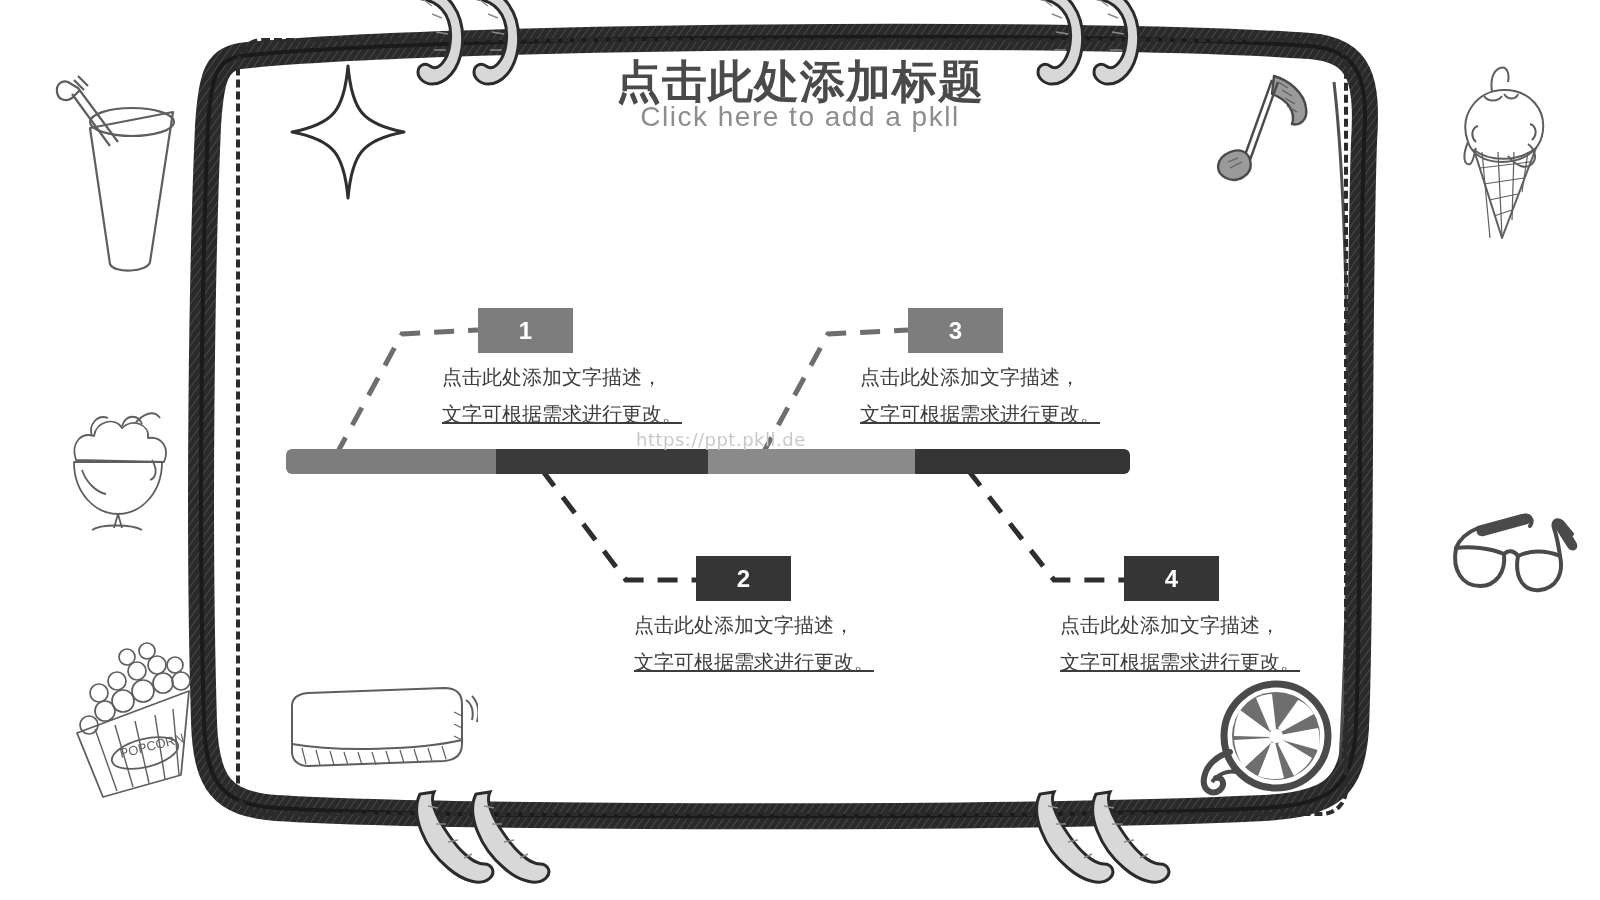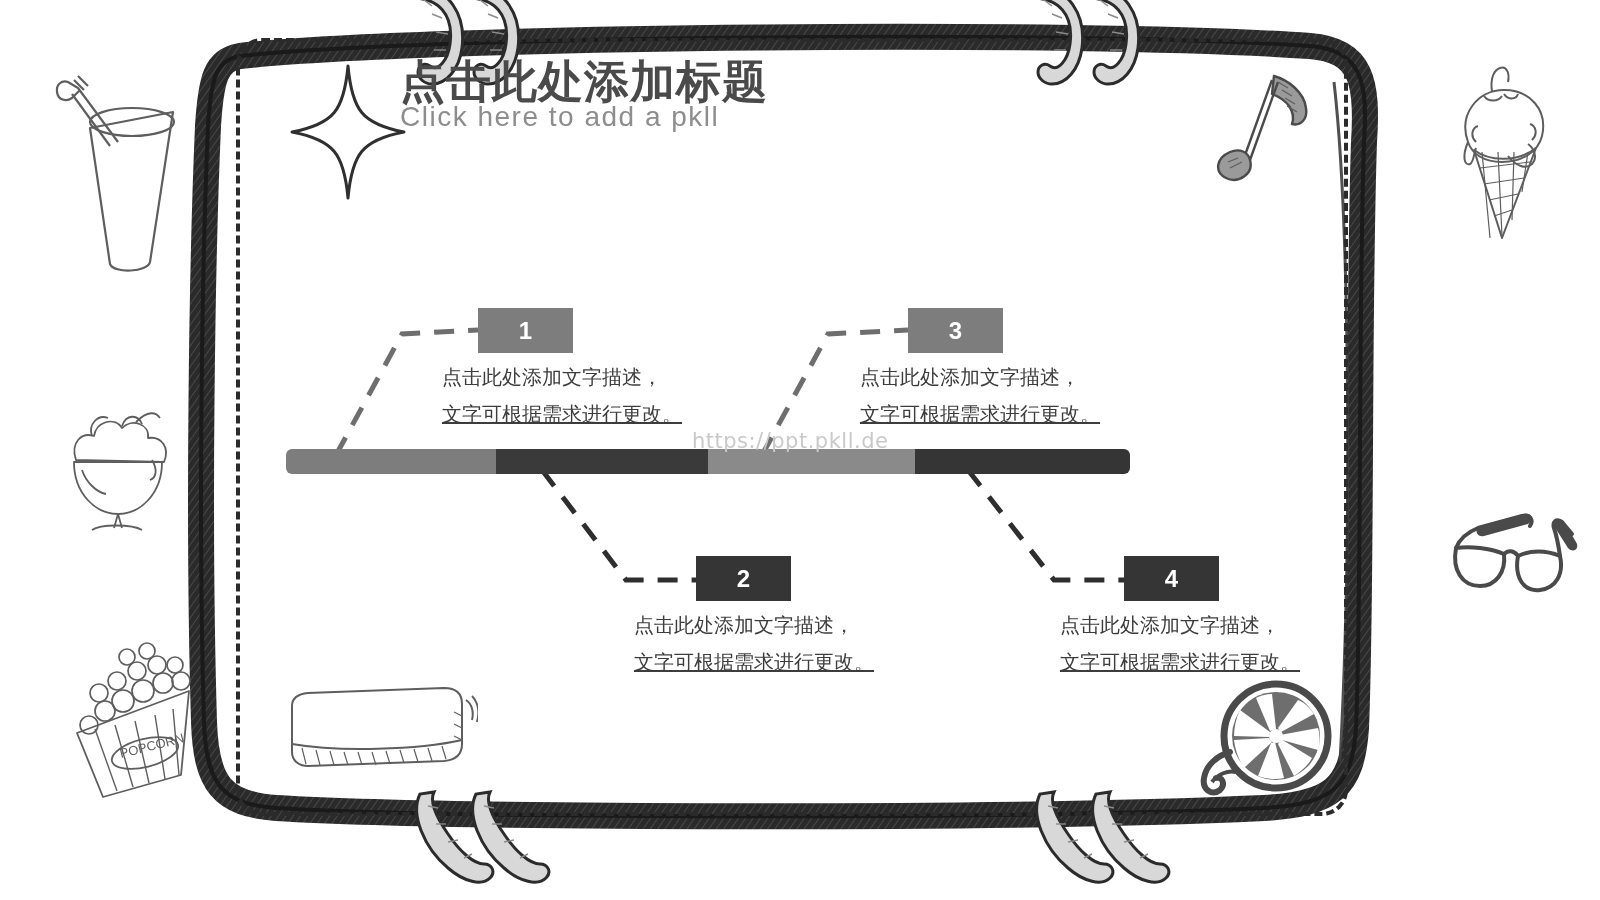--- a/index.html
+++ b/index.html
@@ -44,21 +44,21 @@
     border-radius: 26px;
     background: transparent;
   }
 
   
   .title-wrap {
     position: absolute;
     left: 400px;
     top: 58px;
     width: 800px;
-    text-align: left;
+    text-align: center;
   }
   .title-cn {
     font-size: 45px;
     font-weight: bold;
     color: #4a4a4a;
     letter-spacing: 1px;
     line-height: 1.05;
     white-space: nowrap;
   }
   .title-en {
@@ -116,23 +116,23 @@
   .node.n3 { left: 908px; top: 308px; }
   .node.n3 .node-text { margin-left: -48px; }
   .node.n2 { left: 696px; top: 556px; }
   .node.n2 .node-text { margin-left: -62px; }
   .node.n4 { left: 1124px; top: 556px; }
   .node.n4 .node-text { margin-left: -64px; }
 
   
   .watermark {
     position: absolute;
-    left: 692px;
+    left: 636px;
     top: 429px;
-    font-size: 21px;
+    font-size: 18px;
     color: #c9c9c9;
     letter-spacing: 0.5px;
     white-space: nowrap;
     font-family: "DejaVu Sans", sans-serif;
   }
 </style>
 </head>
 <body>
 
 <div id="stage">

